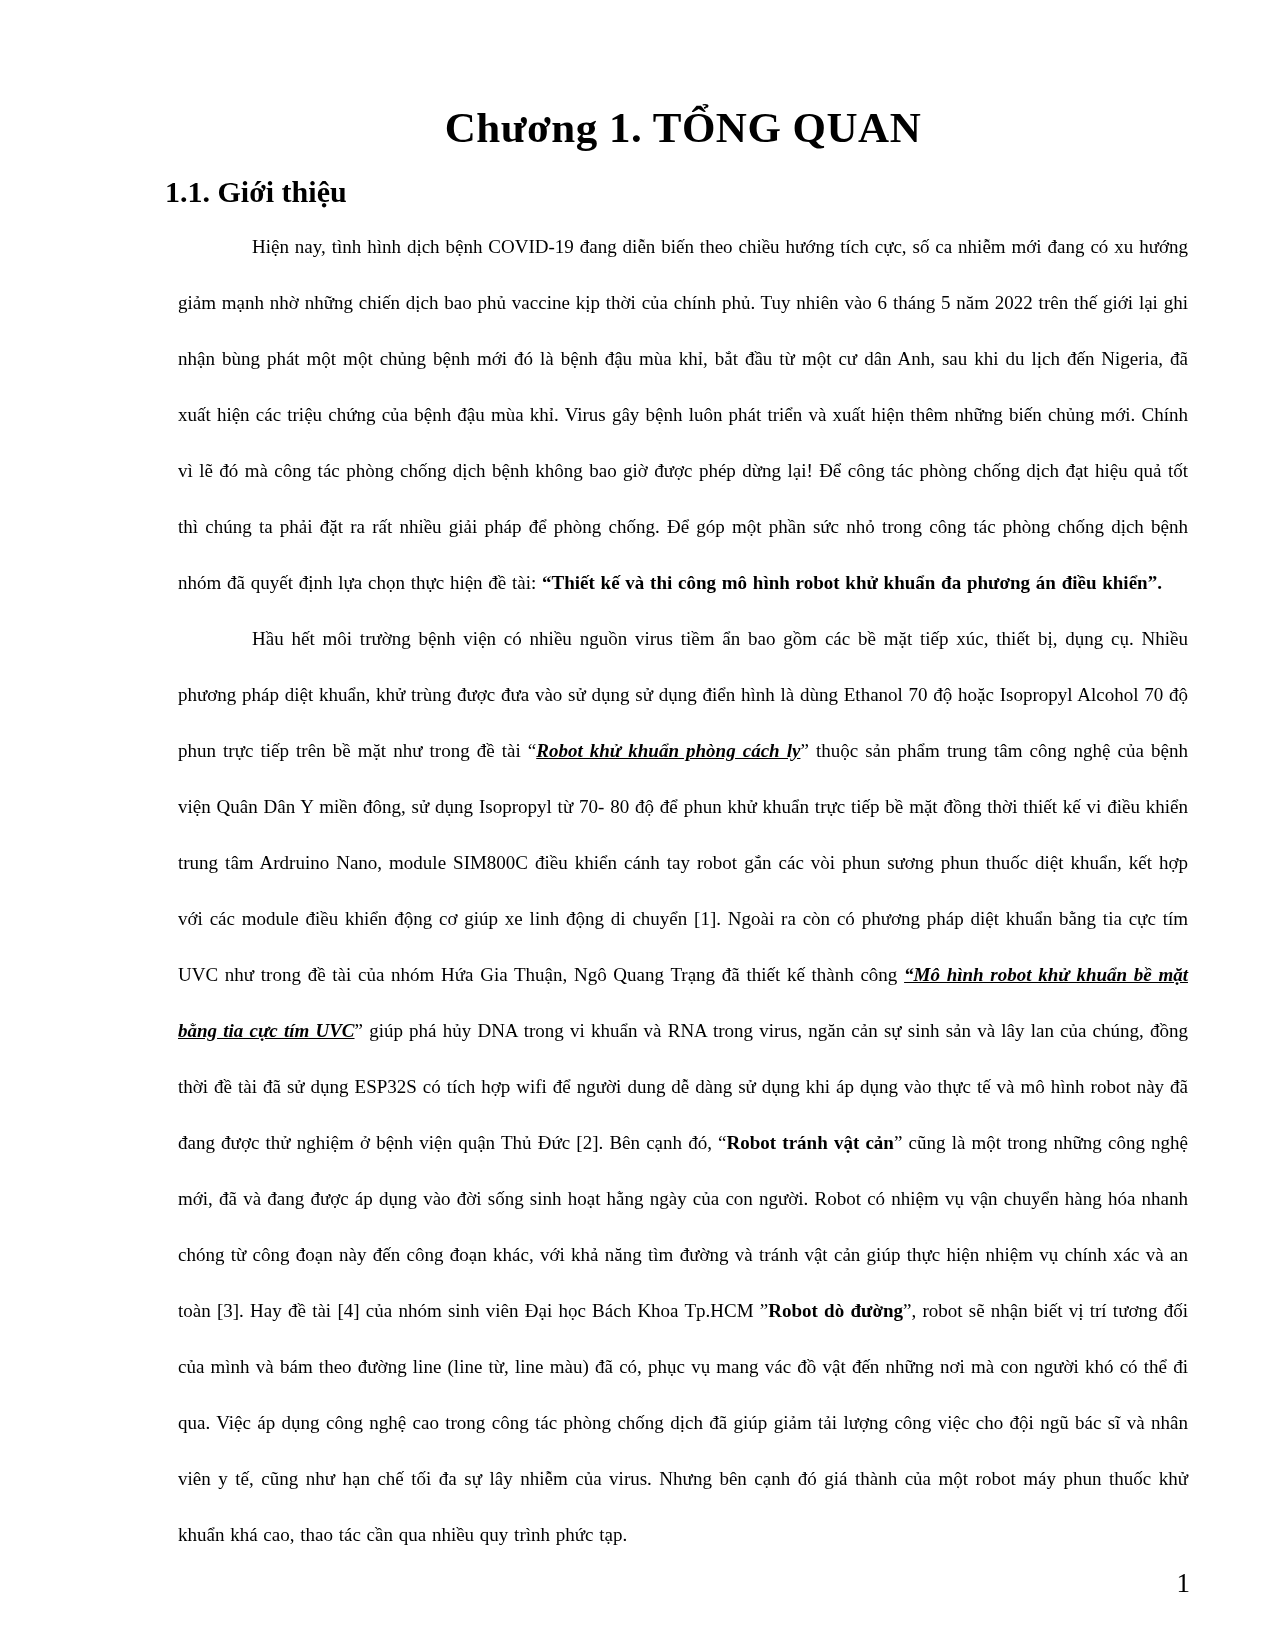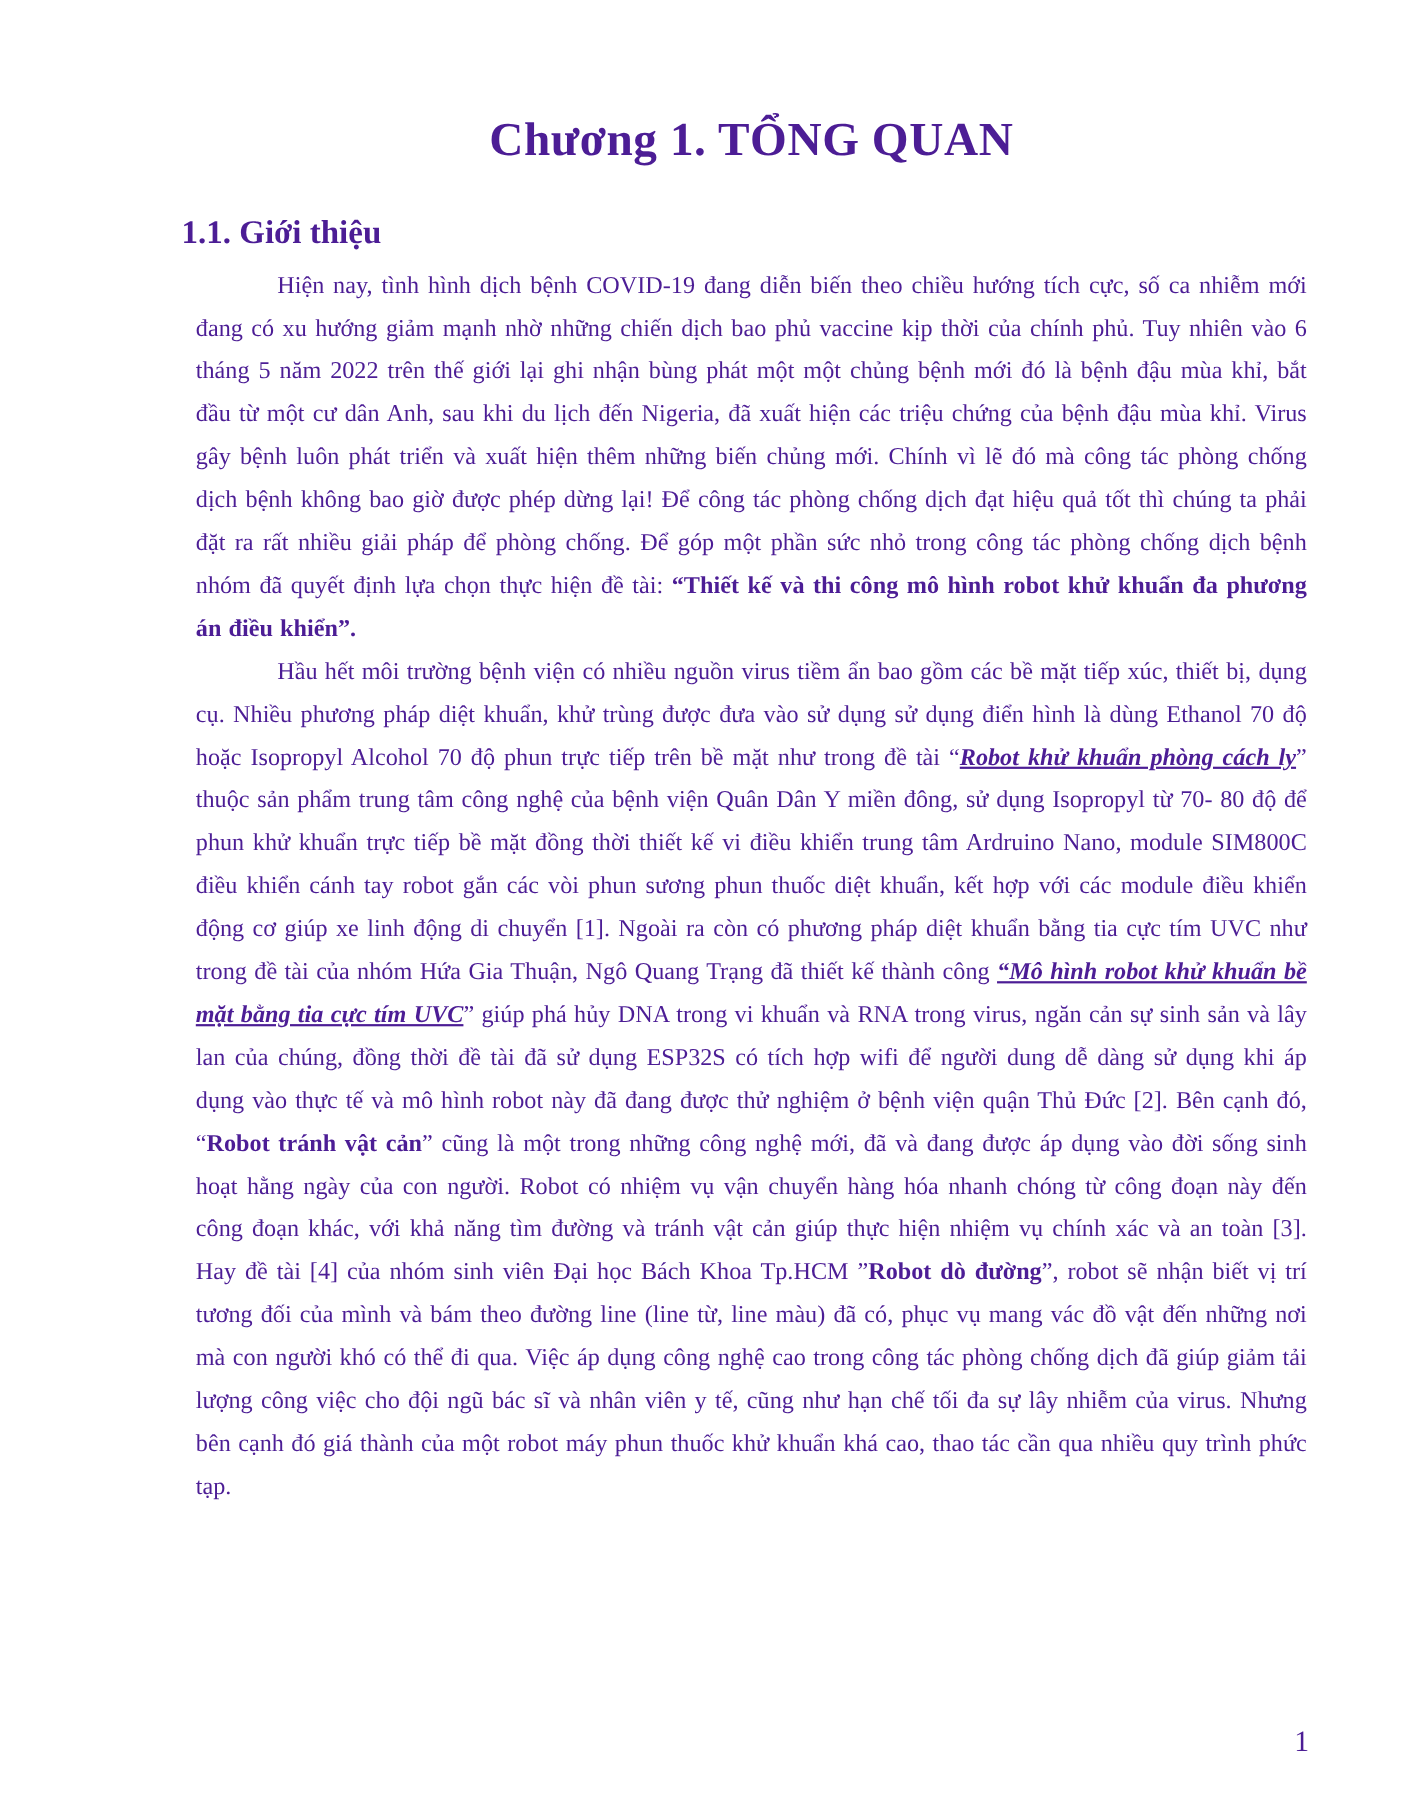--- a/index.html
+++ b/index.html
@@ -5,48 +5,48 @@
   html, body {
     margin: 0;
     padding: 0;
     background: #ffffff;
   }
   .page {
     position: relative;
     width: 1275px;
     height: 1650px;
     background: #ffffff;
-    color: #4c1d95;
+    color: #000000;
     font-family: "Liberation Serif", "DejaVu Serif", serif;
     overflow: hidden;
   }
   .content {
     position: absolute;
     left: 178px;
     top: 0;
     width: 1010px;
   }
   .chapter-title {
     margin: 100px 0 0 0;
     font-size: 43px;
     line-height: 56px;
     font-weight: bold;
     text-align: center;
     letter-spacing: 0.5px;
   }
   .section-heading {
-    margin: 36px 0 0 -13px;
+    margin: 16px 0 0 -13px;
     font-size: 30px;
     line-height: 39px;
     font-weight: bold;
   }
   .body-paragraph {
     margin: 8px 0 0 0;
-    font-size: 22px;
-    line-height: 39px;
+    font-size: 19px;
+    line-height: 56px;
     text-align: justify;
     text-indent: 74px;
     word-spacing: 1px;
   }
   .body-paragraph + .body-paragraph {
     margin-top: 0;
   }
   .run.normal      { font-weight: normal; font-style: normal; }
   .run.bold        { font-weight: bold;   font-style: normal; }
   .run.bold-italic { font-weight: bold;   font-style: italic; text-decoration: underline; }

